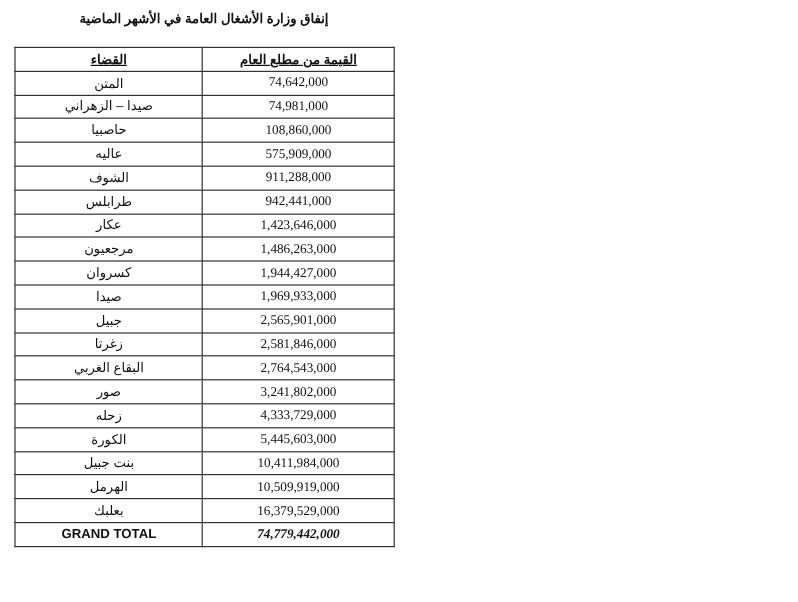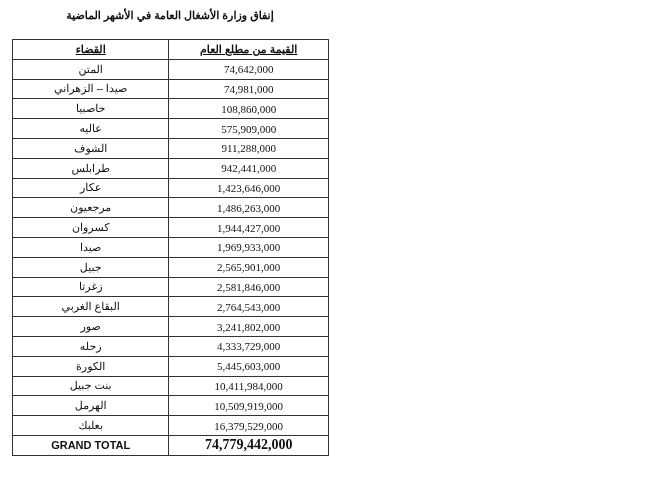--- a/index.html
+++ b/index.html
@@ -18,21 +18,21 @@
       border: 1px solid #333; height: 18.8px; padding: 0; text-align: center;
       font-size: 11px; font-weight: normal;
     }
     table.report th { font-weight: bold; text-decoration: underline; direction: rtl; }
     col.c-district { width: 157px; }
     col.c-value { width: 160px; }
     td.district { direction: rtl; font-size: 10.5px; }
     td.value { font-family: "Liberation Serif", serif; font-size: 12.5px; padding-left: 12px; }
     tr.total td { font-weight: bold; }
     tr.total td.district { direction: ltr; font-family: "Liberation Sans", sans-serif; font-size: 11px; }
-    tr.total td.value { font-size: 14px; }
+    tr.total td.value { font-size: 11px; font-style: italic; }
   </style>
 </head>
 <body>
 
 <div class="title">إنفاق وزارة الأشغال العامة في الأشهر الماضية</div>
 
 <table class="report">
   <colgroup>
       <col class="c-district">
       <col class="c-value">

